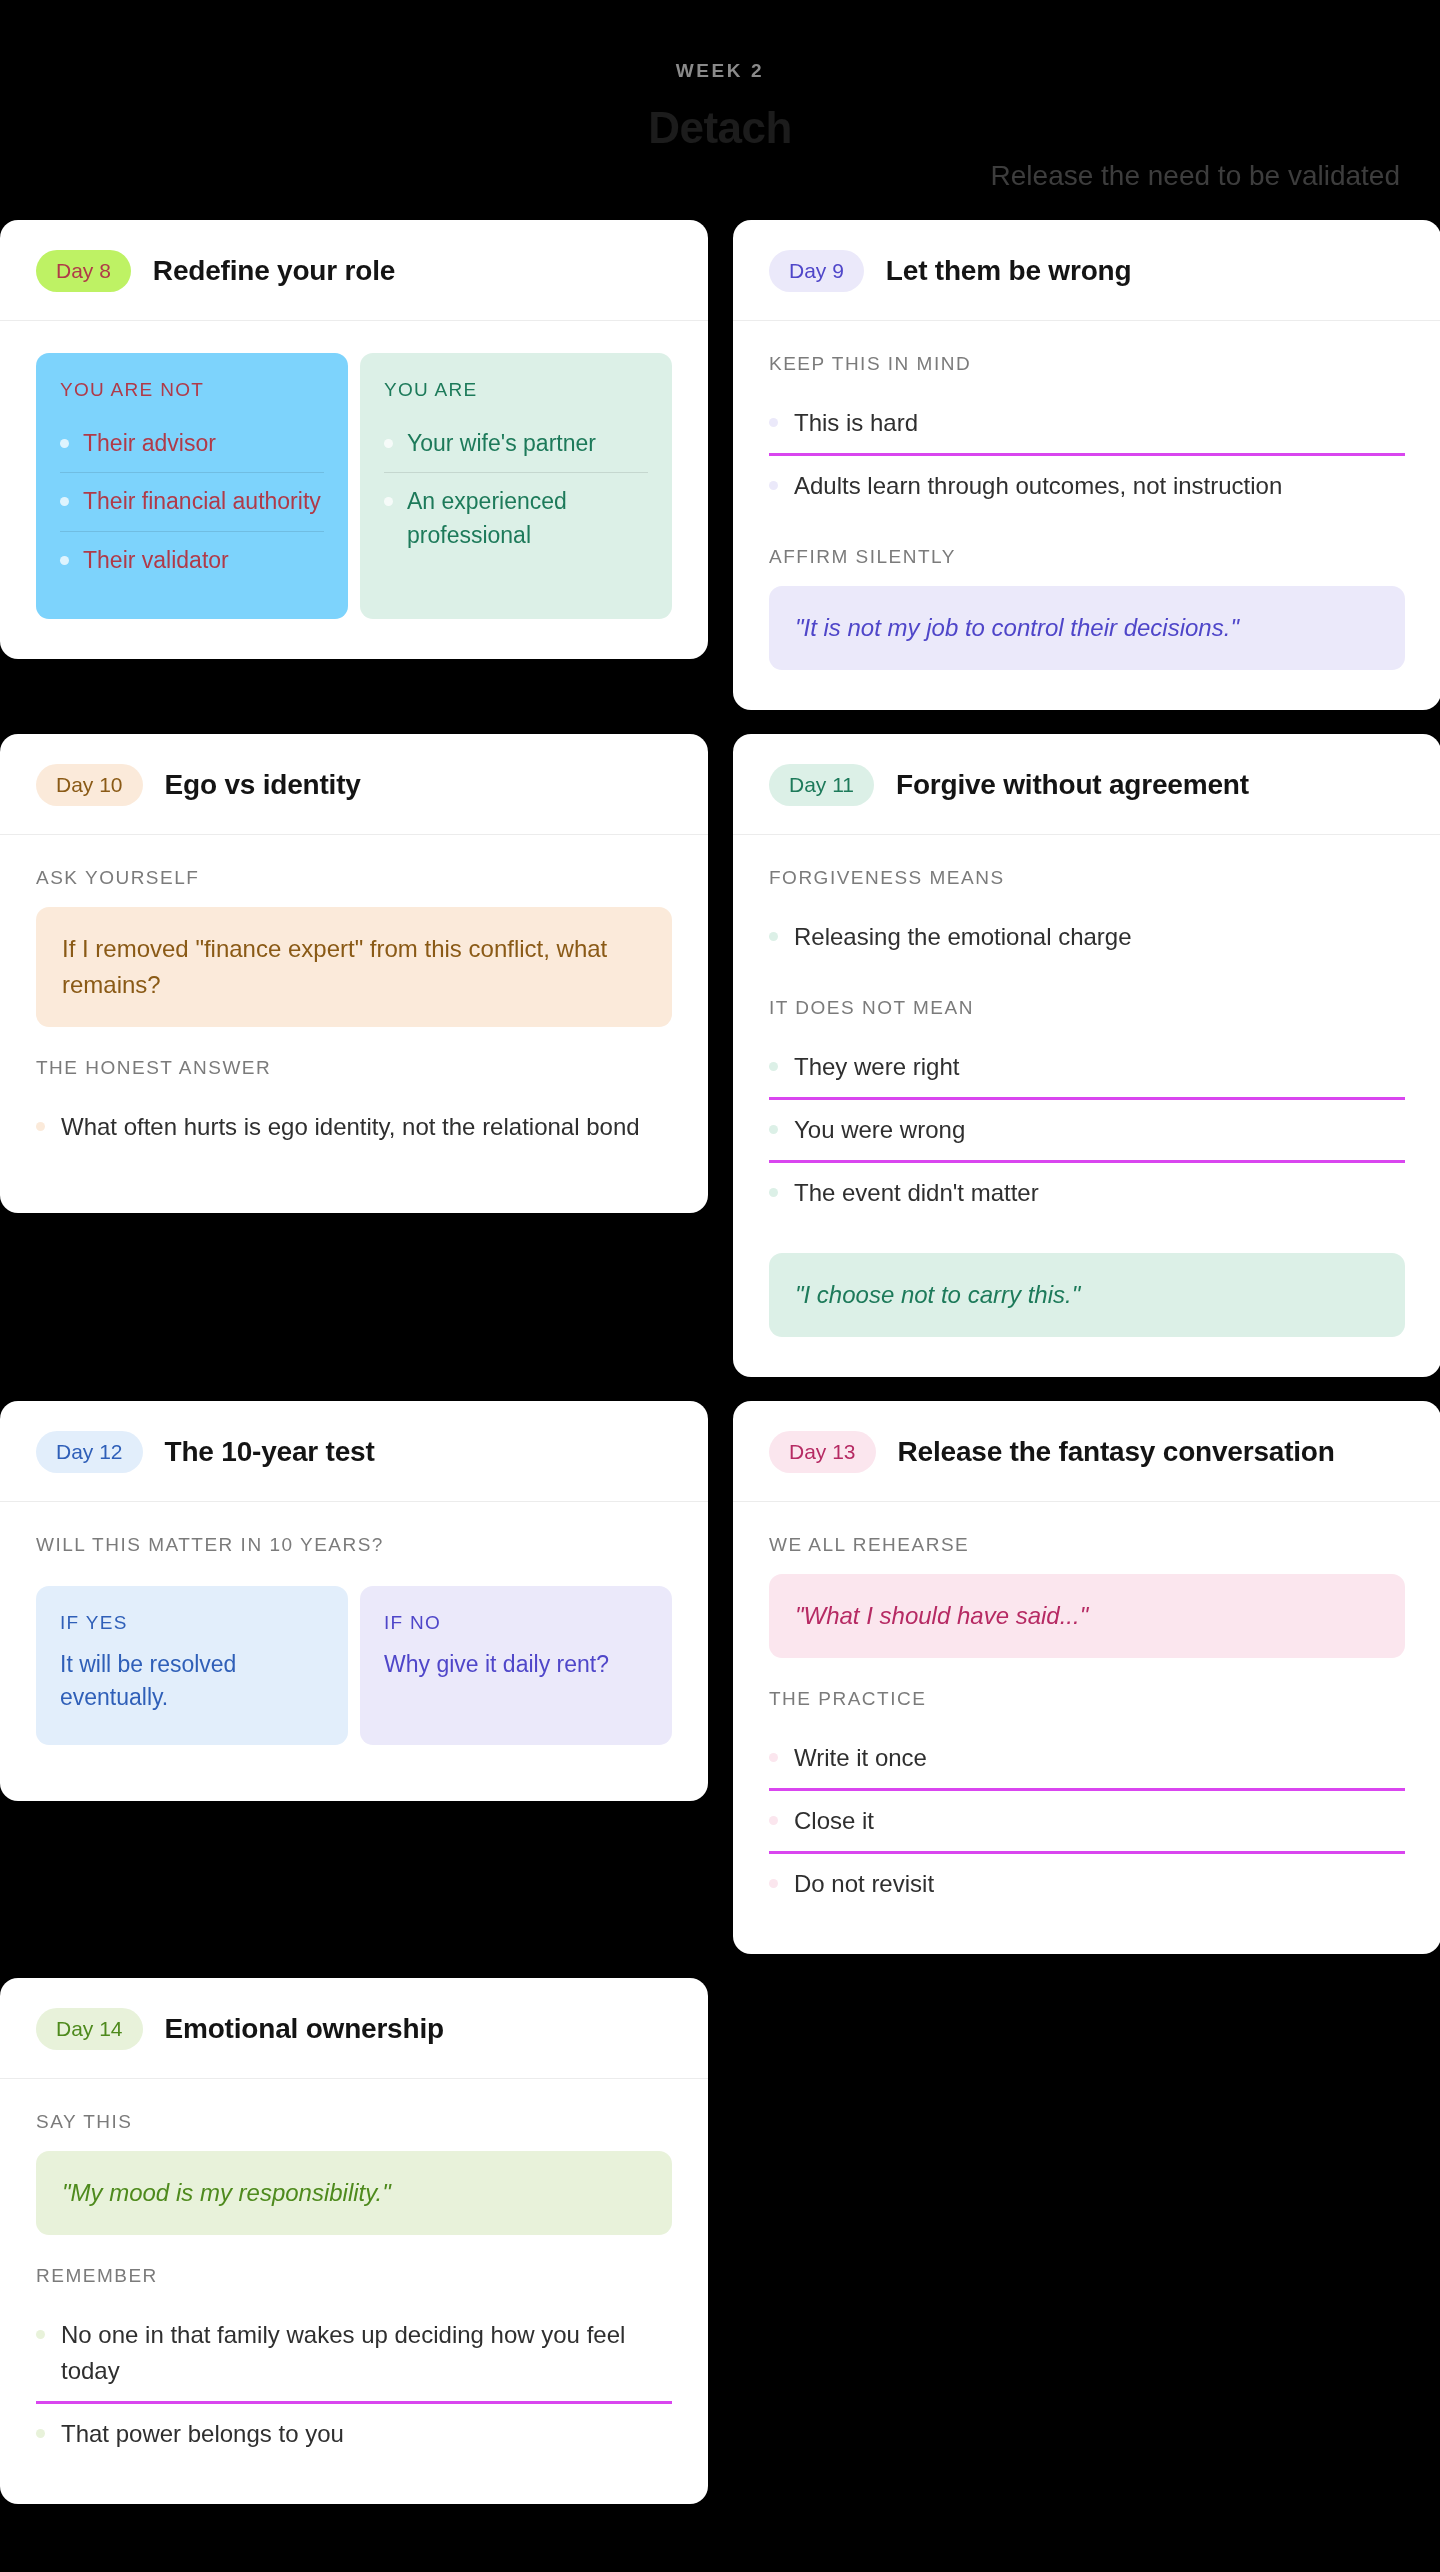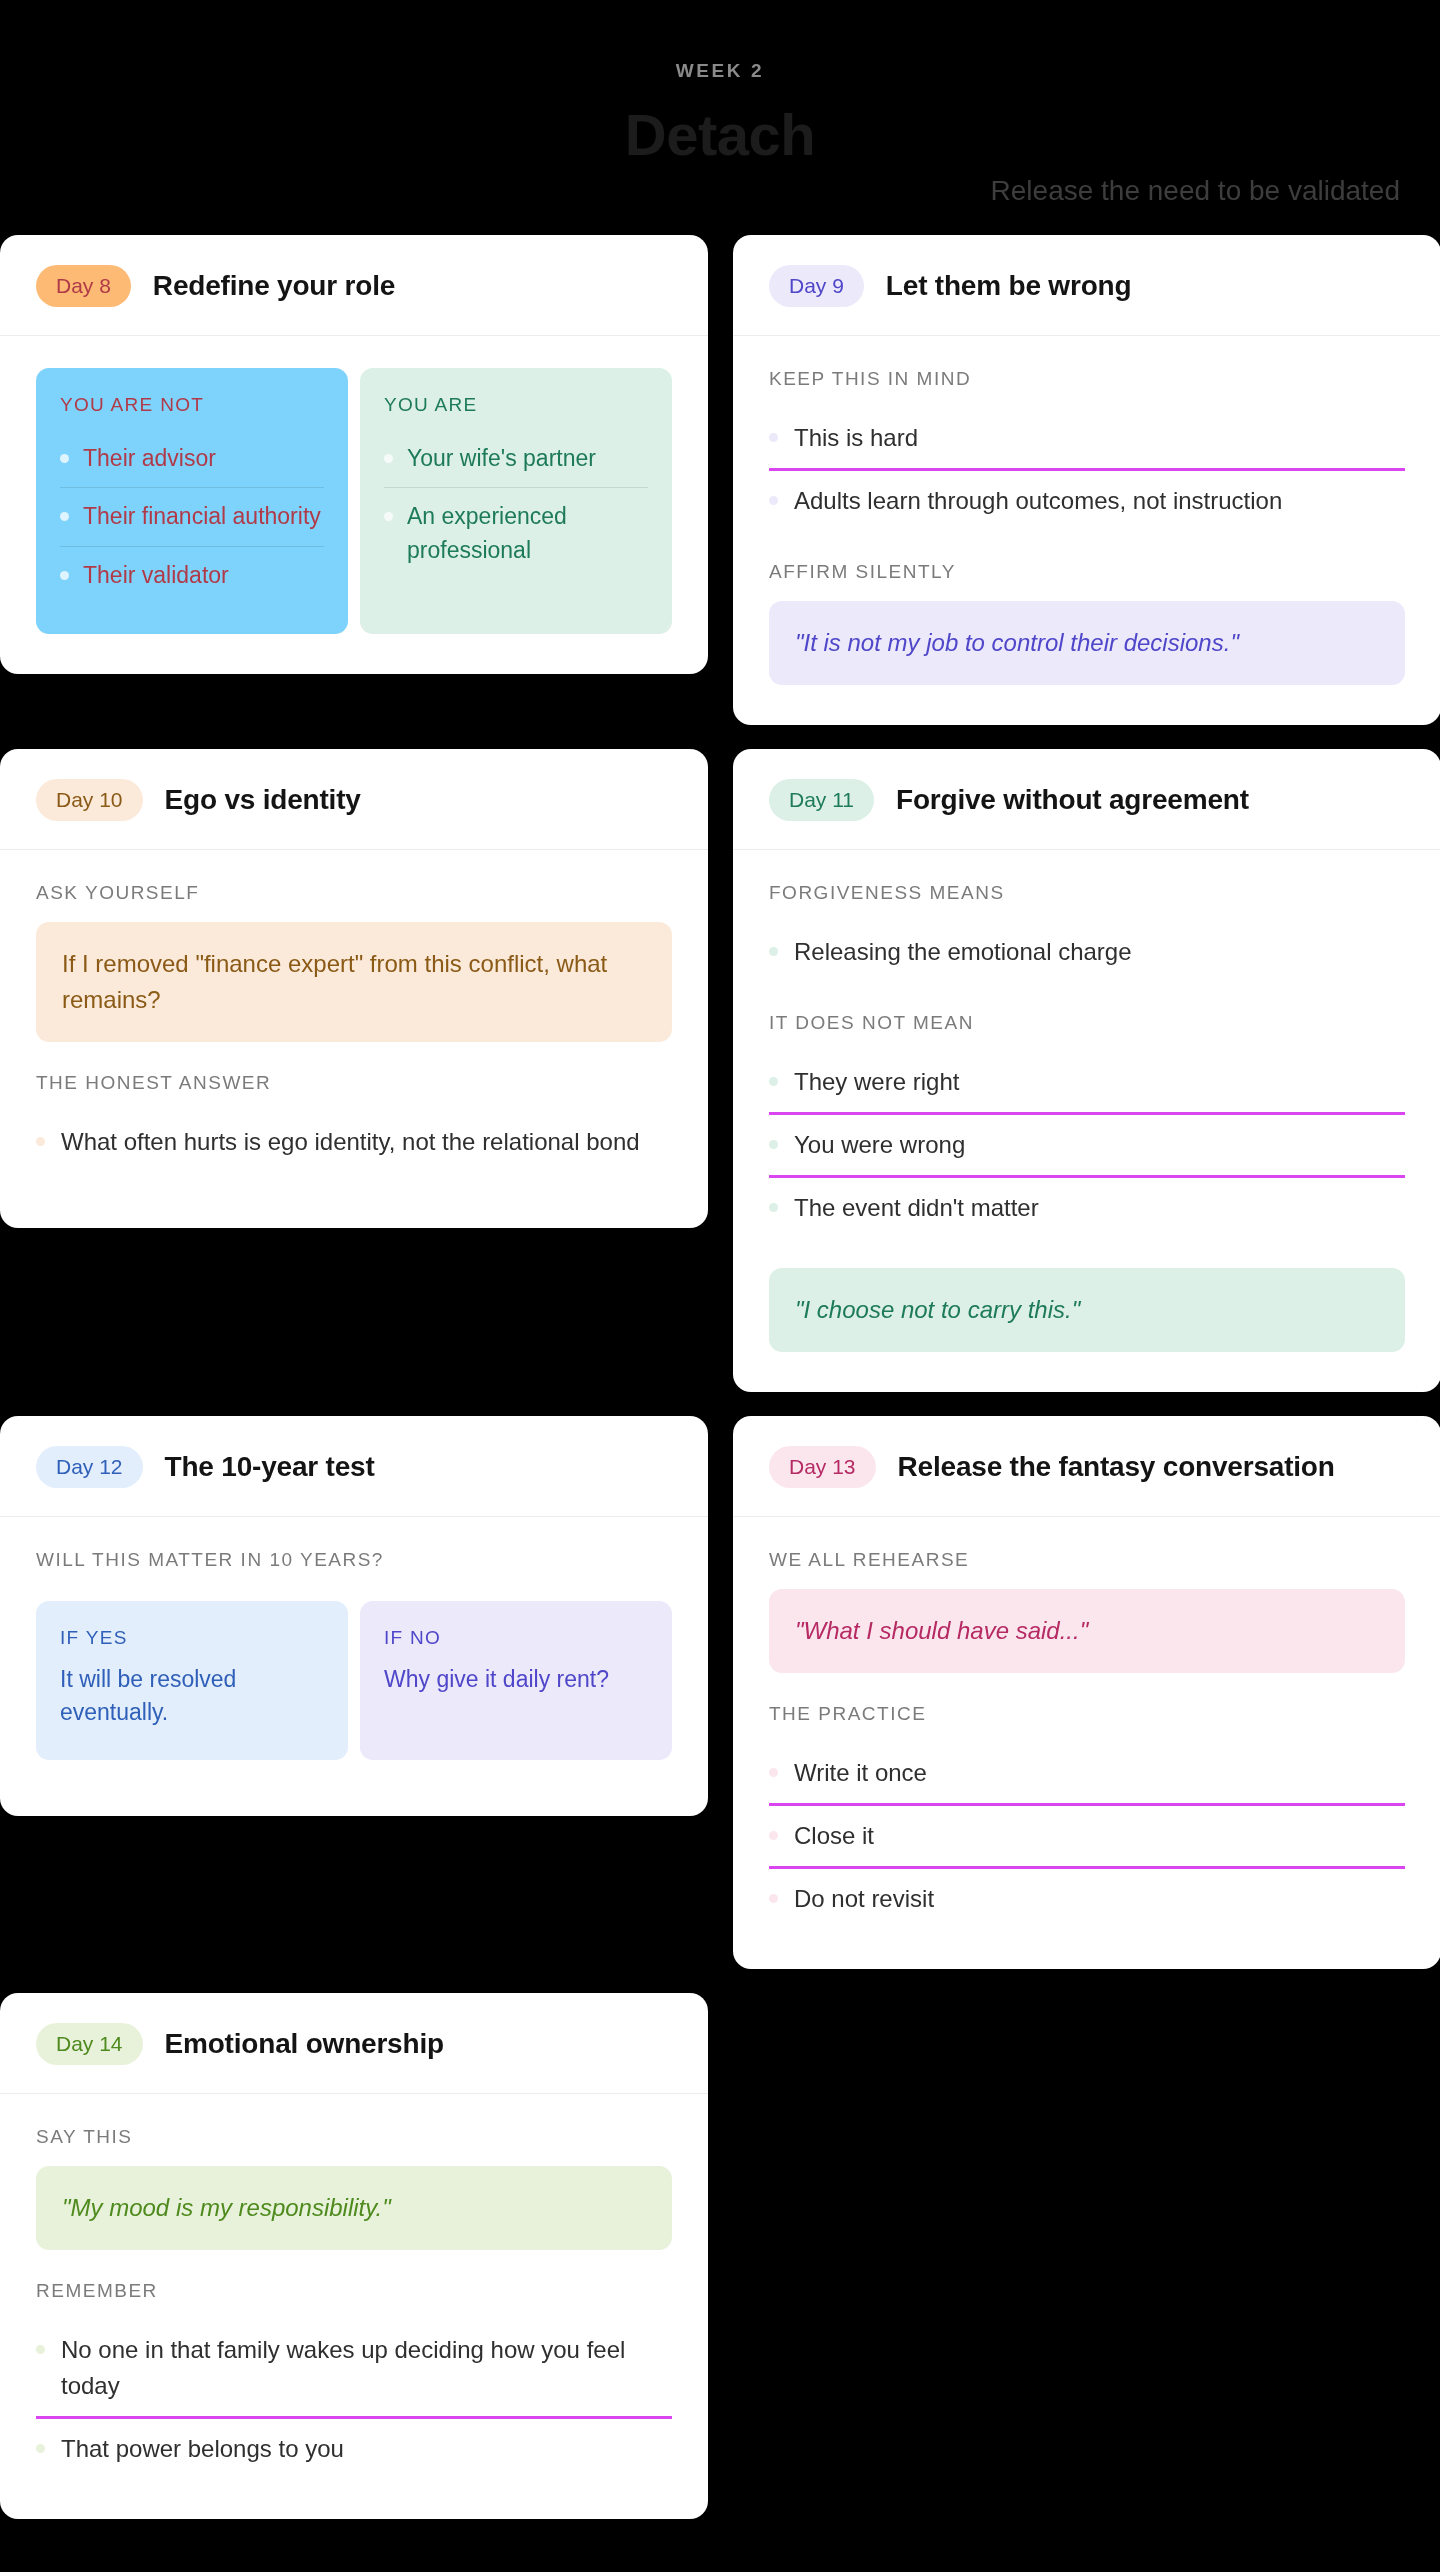--- a/index.html
+++ b/index.html
@@ -24,21 +24,21 @@
     padding: 60px 40px 26px 40px;
   }
   .week-label {
     font-size: 19px;
     font-weight: 700;
     letter-spacing: 2.6px;
     color: #8a8a8a;
     text-transform: uppercase;
   }
   .week-title {
-    font-size: 58px;
+    font-size: 44px;
     font-weight: 700;
     color: #1c1c1c;
     letter-spacing: -0.5px;
     margin-top: 22px;
     line-height: 1.08;
   }
   .week-subtitle {
     font-size: 28px;
     color: #3d3d3d;
     margin-top: 6px;
@@ -167,21 +167,21 @@
 
   <div class="header">
     <div class="week-label">WEEK 2</div>
     <div class="week-title">Detach</div>
     <div class="week-subtitle">Release the need to be validated</div>
   </div>
 
   <div class="grid" id="grid">
       <div class="card">
         <div class="card-head">
-          <span class="day-pill" style="background: #fdba74; color: rgb(176, 58, 72);">Day 8</span>
+          <span class="day-pill" style="background: #bef264; color: rgb(176, 58, 72);">Day 8</span>
           <h2 class="card-title">Redefine your role</h2>
         </div>
         <div class="card-body">
           <div class="sec split">
             <div class="panel" style="background: #7dd3fc;">
               <div class="panel-label" style="color: rgb(176, 58, 72);">YOU ARE NOT</div>
               <ul>
                 <li style="color: rgb(176, 58, 72);">
                   <span class="bullet" style="background: rgba(255, 255, 255, 0.75);"></span>
                   <span>Their advisor</span>

